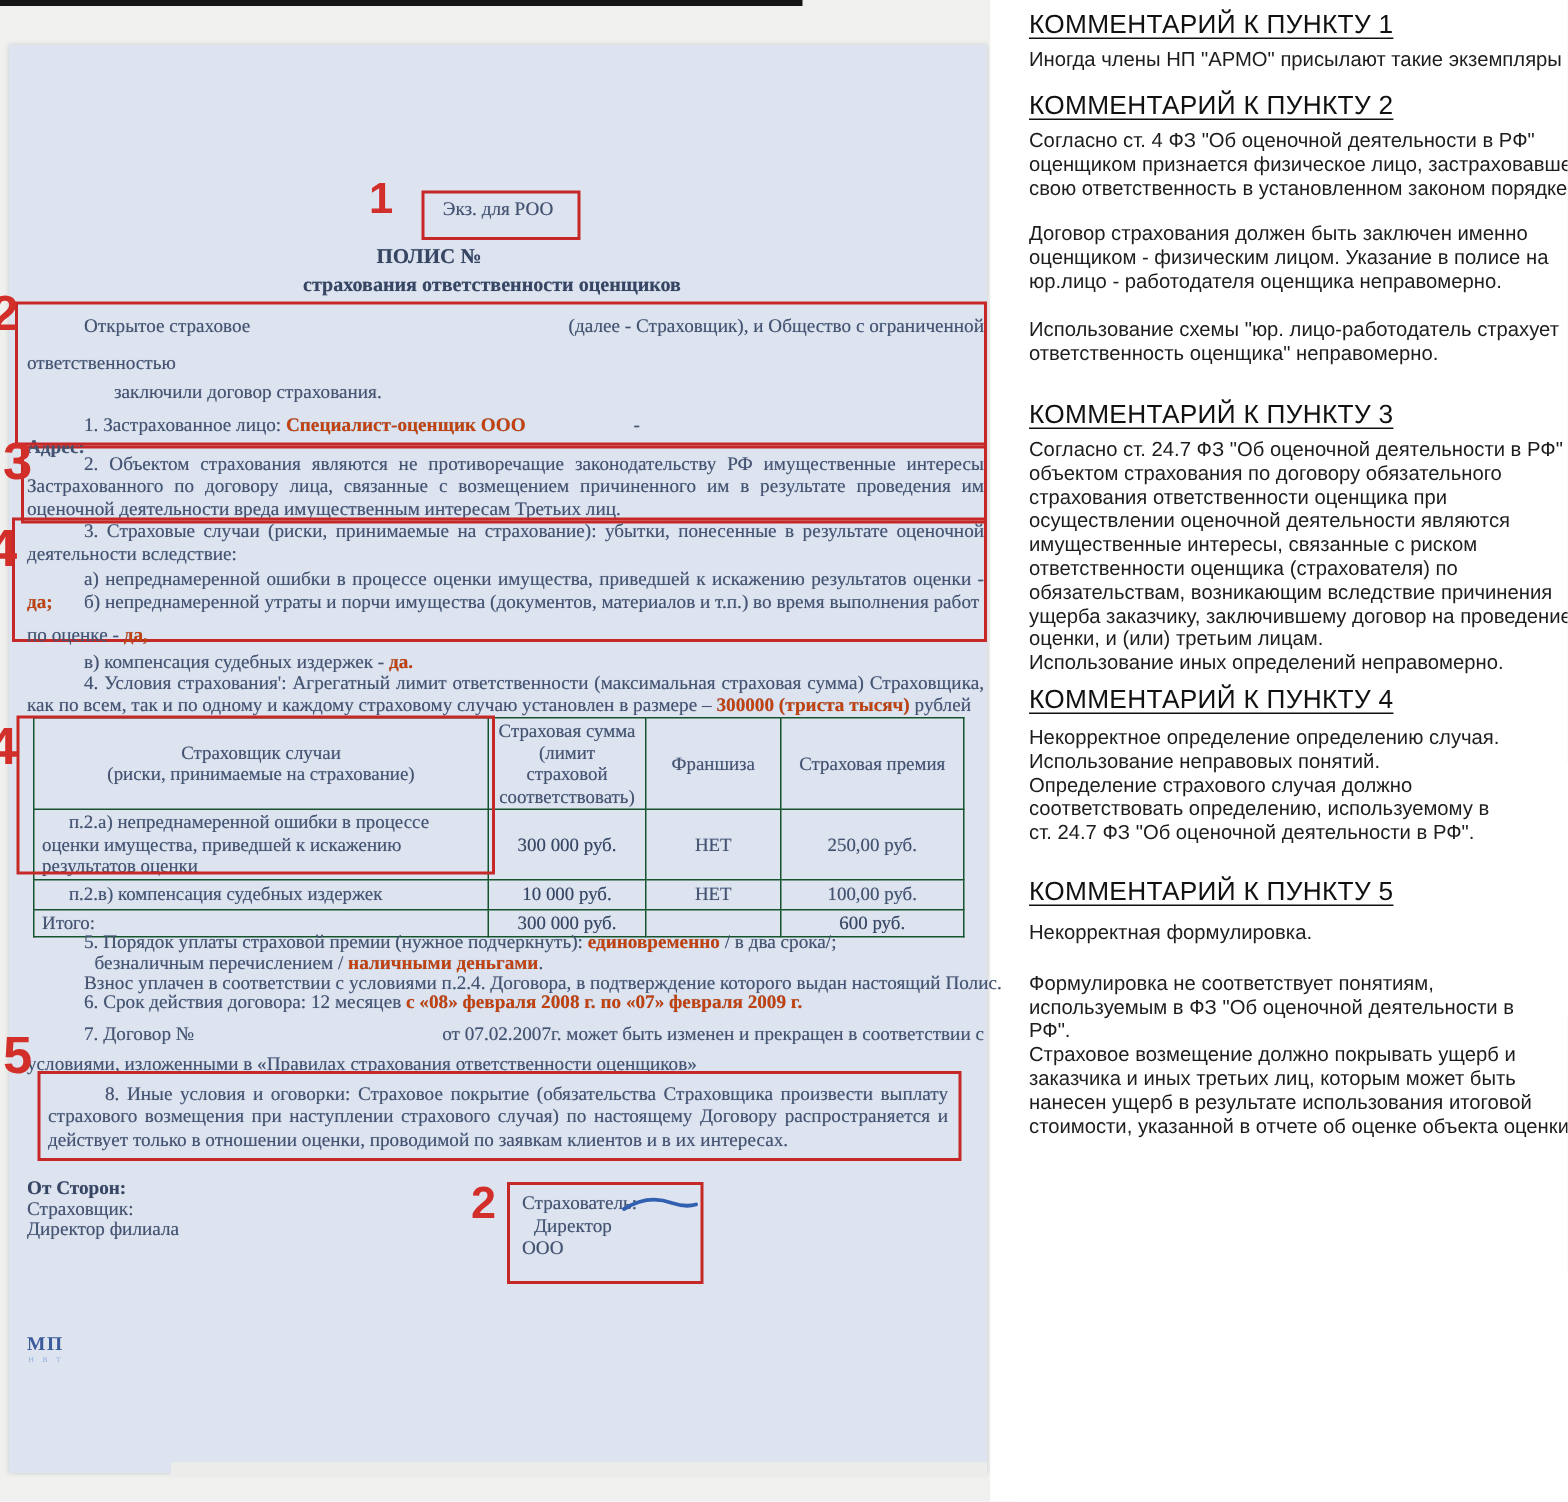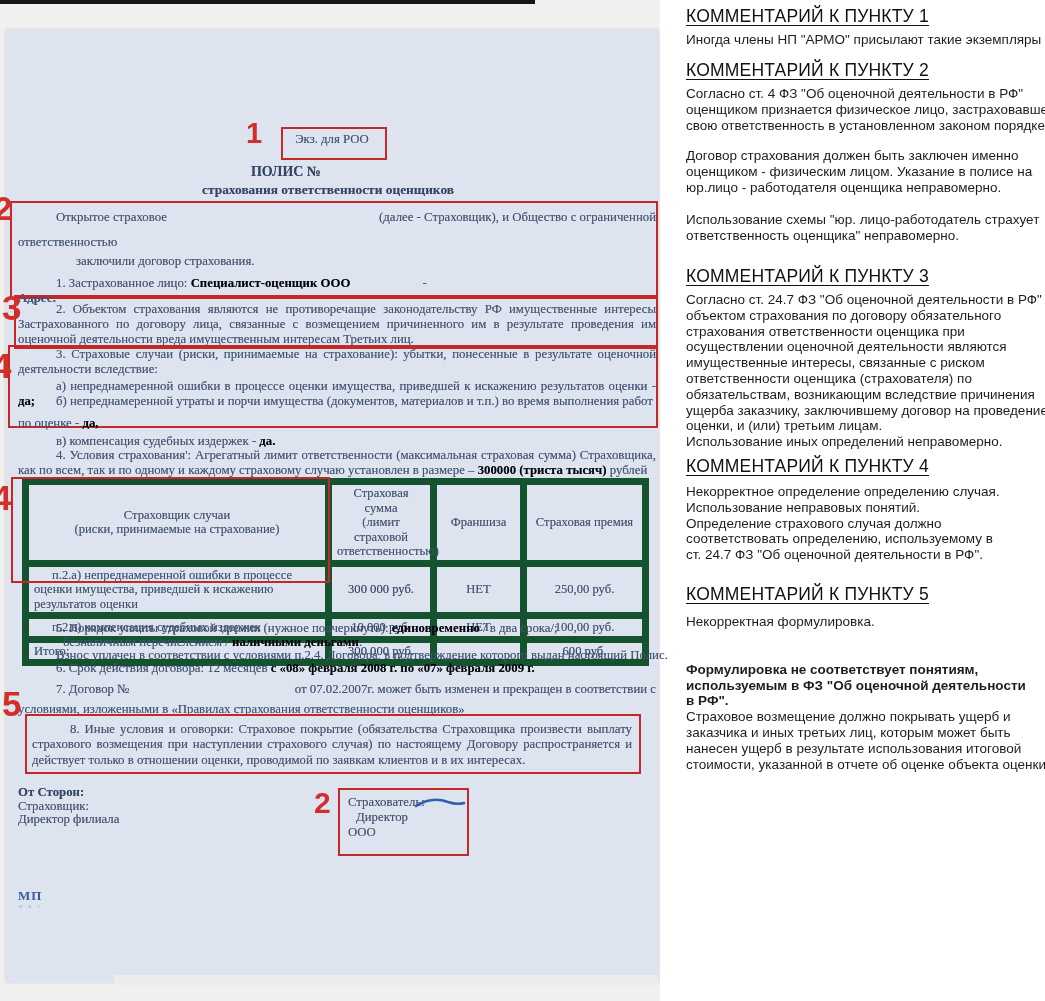--- a/index.html
+++ b/index.html
@@ -11,37 +11,37 @@
   .corner-mark{position:absolute;left:668px;top:0;width:9px;height:22px;background:#5a5a5a;}
   .right-bg{position:absolute;left:660px;top:0;width:385px;height:1001px;background:#ffffff;}
 
   
   #page{position:absolute;left:6px;top:30px;width:652px;height:952px;background:#dde4f0;
         box-shadow:0 0 3px rgba(120,130,150,.35);}
   #page .pg-bottom{position:absolute;left:108px;top:945px;width:544px;height:10px;background:#ecedeb;}
 
   .doc{position:absolute;color:#44536f;font-size:12.8px;line-height:15px;
        text-shadow:0 0 .5px rgba(68,86,130,.55);}
-  .doc b{color:#000000;}
+  .doc b{color:#c2410c;}
   .jus{text-align:justify;}
   .ind{text-indent:38px;}
   .flexline{display:flex;justify-content:space-between;}
   .doc-title{font-weight:bold;font-size:14px;color:#364561;text-align:center;}
 
   
   .rbox{position:absolute;border:2px solid #c62827;background:transparent;}
   .rnum{position:absolute;color:#d32f2a;font-family:"Liberation Sans",sans-serif;
         font-weight:bold;font-size:31px;line-height:31px;}
 
   .copy-text{position:absolute;text-align:center;}
 
   
   table.pol{border-collapse:collapse;table-layout:fixed;width:620px;
             font-size:12.6px;color:#44536f;text-shadow:0 0 .5px rgba(68,86,130,.55);}
-  table.pol td,table.pol th{border:7px solid #14532d;padding:1px 5px;vertical-align:middle;
+  table.pol td,table.pol th{border:1px solid #14532d;padding:1px 5px;vertical-align:middle;
             font-weight:normal;line-height:14.5px;margin-top:32px;}
   table.pol th{text-align:center;}
   td.cse{text-align:left;text-indent:18px;}
   td.ctr{text-align:center;}
   .bold{font-weight:bold;color:#364561;}
 
   
   .swoosh{position:absolute;}
   .stamp{position:absolute;color:#3c5b9b;font-weight:bold;font-size:13px;letter-spacing:1px;}
   .stamp .dots{display:block;font-size:7px;color:#9db8dd;letter-spacing:2px;font-weight:normal;margin-top:-2px;text-align:right;}
@@ -116,21 +116,21 @@
           </colgroup>
         <tbody>
             <tr style="height:38px;">
           <th>
             <div>Страховщик случаи</div>
             <div>(риски, принимаемые на страхование)</div>
           </th>
           <th>
             <div>Страховая сумма</div>
             <div>(лимит страховой</div>
-            <div>ответственностью)</div>
+            <div>соответствовать)</div>
           </th>
           <th>Франшиза</th>
           <th>Страховая премия</th>
         </tr>
         <tr style="height:33px;">
           <td class="cse jus">п.2.а) непреднамеренной ошибки в процессе оценки имущества, приведшей к искажению результатов оценки</td>
           <td class="ctr bold">300 000 руб.</td>
           <td class="ctr">НЕТ</td>
           <td class="ctr">250,00 руб.</td>
         </tr>
@@ -221,16 +221,16 @@
   <div class="comment" style="top:456px;">
     <div class="c-title" style="margin-bottom:8px;">КОММЕНТАРИЙ К ПУНКТУ 4</div>
     <p class="c-p" style="width:360px;">Некорректное определение определению случая.</p>
     <p class="c-p" style="width:360px;">Использование неправовых понятий.</p>
     <p class="c-p" style="width:322px;">Определение страхового случая должно соответствовать определению, используемому в ст. 24.7 ФЗ "Об оценочной деятельности в РФ".</p>
   </div>
 
   <div class="comment" style="top:584px;">
     <div class="c-title" style="margin-bottom:10px;">КОММЕНТАРИЙ К ПУНКТУ 5</div>
     <p class="c-p" style="width:360px;">Некорректная формулировка.</p>
-    <p class="c-p" style="margin-top:32px;width:348px;font-weight:bold;">Формулировка не соответствует понятиям, используемым в ФЗ "Об оценочной деятельности в РФ".</p>
+    <p class="c-p" style="margin-top:18px;width:348px;">Формулировка не соответствует понятиям, используемым в ФЗ "Об оценочной деятельности в РФ".</p>
     <p class="c-p" style="width:368px;">Страховое возмещение должно покрывать ущерб и заказчика и иных третьих лиц, которым может быть нанесен ущерб в результате использования итоговой стоимости, указанной в отчете об оценке объекта оценки.</p>
   </div>
 </div>
 
 </body></html>

